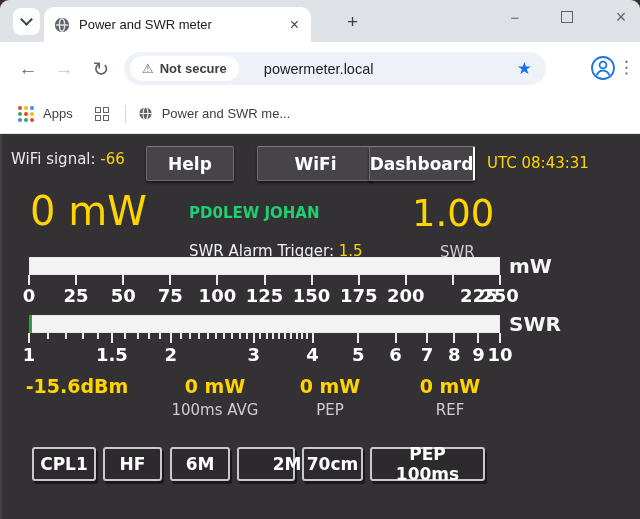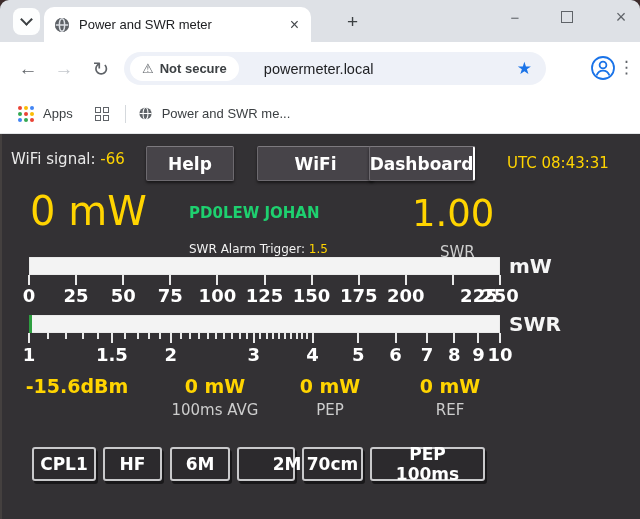--- a/index.html
+++ b/index.html
@@ -45,24 +45,24 @@
   
   .page{position:relative;height:385px;background:#333134;font-family:"DejaVu Sans",sans-serif;color:#e9e9e9;
         box-shadow:inset 2px 0 0 #44403f;}
   .abs{position:absolute;text-align:center;}
   .wifi-row{left:11px;top:16px;font-size:15px;color:#e9e9e9;}
   .yellow{color:#ffd400;}
   .navbtn{position:absolute;top:12px;height:35px;background:#474449;border:1px solid #6d6a6f;border-top-color:#7d7a7f;
           border-radius:2px;color:#ffffff;font-weight:bold;font-size:17px;font-family:"DejaVu Sans",sans-serif;
           display:flex;align-items:center;justify-content:center;cursor:pointer;
           box-shadow:0 2px 3px rgba(0,0,0,.55);box-sizing:border-box;}
-  .utc{left:507px;top:20px;font-size:15px;}
+  .utc{left:487px;top:20px;font-size:15px;}
   .big{font-weight:normal;color:#ffd400;white-space:nowrap;}
   .callsign{left:189px;top:70px;font-size:15px;font-weight:bold;color:#1ed06f;}
-  .alarm{left:189px;top:108px;font-size:12px;color:#f2f2f2;}
+  .alarm{left:189px;top:108px;font-size:15px;color:#f2f2f2;}
   .swr-caption{left:440px;top:109px;font-size:15px;color:#cfcfcf;}
   .meter-track{position:absolute;left:29px;width:471px;height:18px;background:#f3f3f3;box-shadow:inset 0 0 1px #9a9a9a;}
   .meter-fill{height:100%;background:#2e9e40;width:0;}
   .meter-fill.swr{min-width:3px;}
   .unit{position:absolute;left:509px;font-size:20px;font-weight:bold;color:#f5f5f5;}
   .ticks{position:absolute;left:29px;width:471px;height:10px;}
   .tick{position:absolute;top:0;width:2px;background:#e9e9e9;transform:translateX(-50%);}
   .tick.tall{height:10px;}
   .tick.small{height:6px;}
   .mlabels{position:absolute;left:29px;width:471px;height:22px;}

